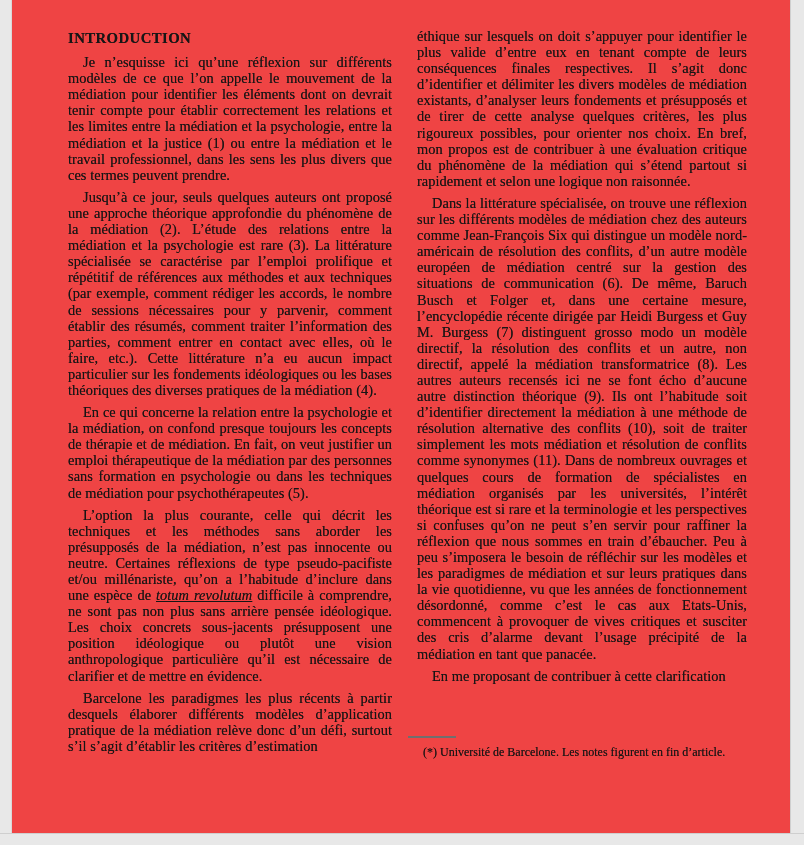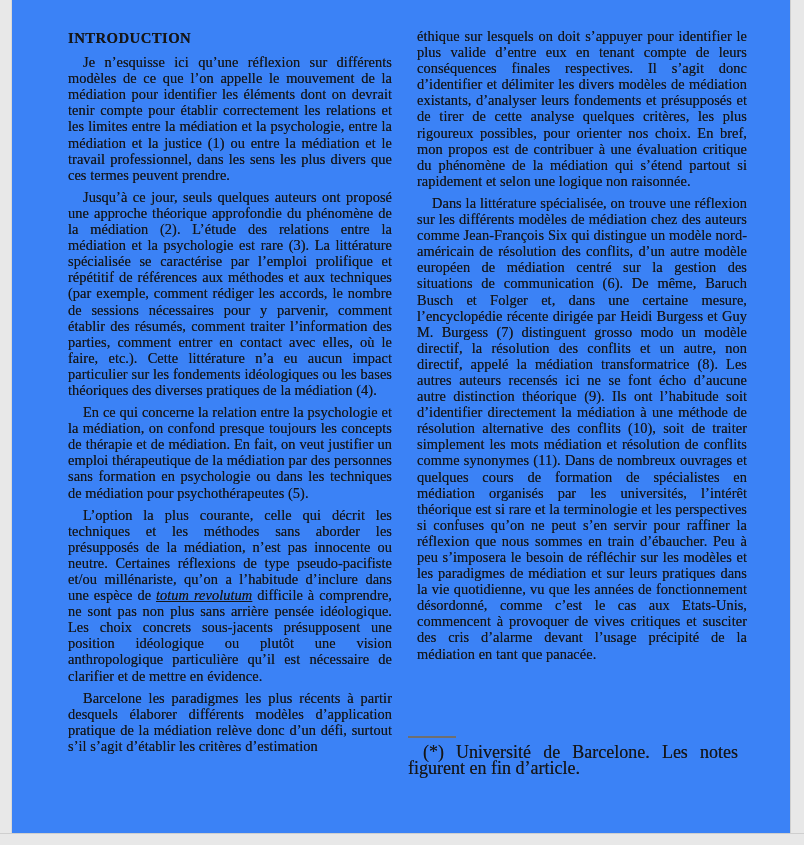--- a/index.html
+++ b/index.html
@@ -4,21 +4,21 @@
 <style>
   html, body {
     margin: 0;
     padding: 0;
     background: #ffffff;
   }
   #page {
     position: relative;
     width: 804px;
     height: 845px;
-    background: #3b82f6;
+    background: #ef4444;
     overflow: hidden;
     font-family: "Liberation Serif", "DejaVu Serif", serif;
     color: #161616;
   }
   
   .scan-band { position: absolute; background: #e8e8e8; }
   .scan-band.left   { left: 0; top: 0; width: 11px; height: 845px; border-right: 1px solid #d9d9d9; }
   .scan-band.right  { left: 790px; top: 0; width: 14px; height: 845px; border-left: 1px solid #cfcfcf; }
   .scan-band.bottom { left: 0; top: 833px; width: 804px; height: 12px; border-top: 1px solid #cfcfcf; }
 
@@ -43,21 +43,21 @@
   p.para { margin: 0; padding: 0; }
   p.para + p.para { margin-top: 6px; }
   p.para.indent { text-indent: 15px; }
   .italic { font-style: italic; text-decoration: underline; }
 
   .footnote {
     position: absolute;
     left: 408px;
     top: 736px;
     width: 330px;
-    font-size: 18px;
+    font-size: 12px;
     line-height: 16px;
     text-align: justify;
     text-shadow: 0 0 0.45px rgba(10,10,10,0.6);
   }
   .footnote-rule {
     width: 48px;
     height: 2px;
     background: #6f6f6f;
     margin: 0 0 6px 0;
   }
@@ -80,20 +80,21 @@
         <p class="para indent"><span>En ce qui concerne la relation entre la psychologie et la médiation, on confond presque toujours les concepts de thérapie et de médiation. En fait, on veut justifier un emploi thérapeutique de la médiation par des personnes sans formation en psychologie ou dans les techniques de médiation pour psychothérapeutes (5).</span></p>
         <p class="para indent"><span>L’option la plus courante, celle qui décrit les techniques et les méthodes sans aborder les présupposés de la médiation, n’est pas innocente ou neutre. Certaines réflexions de type pseudo-pacifiste et/ou millénariste, qu’on a l’habitude d’inclure dans une espèce de </span><span class="italic">totum revolutum</span><span> difficile à comprendre, ne sont pas non plus sans arrière pensée idéologique. Les choix concrets sous-jacents présupposent une position idéologique ou plutôt une vision anthropologique particulière qu’il est nécessaire de clarifier et de mettre en évidence.</span></p>
         <p class="para indent"><span>Barcelone les paradigmes les plus récents à partir desquels élaborer différents modèles d’application pratique de la médiation relève donc d’un défi, surtout s’il s’agit d’établir les critères d’estimation</span></p>
       </div>
   </div>
 
   <div class="column col-right">
     <div>
         <p class="para"><span>éthique sur lesquels on doit s’appuyer pour identifier le plus valide d’entre eux en tenant compte de leurs conséquences finales respectives. Il s’agit donc d’identifier et délimiter les divers modèles de médiation existants, d’analyser leurs fondements et présupposés et de tirer de cette analyse quelques critères, les plus rigoureux possibles, pour orienter nos choix. En bref, mon propos est de contribuer à une évaluation critique du phénomène de la médiation qui s’étend partout si rapidement et selon une logique non raisonnée.</span></p>
         <p class="para indent"><span>Dans la littérature spécialisée, on trouve une réflexion sur les différents modèles de médiation chez des auteurs comme Jean-François Six qui distingue un modèle nord-américain de résolution des conflits, d’un autre modèle européen de médiation centré sur la gestion des situations de communication (6). De même, Baruch Busch et Folger et, dans une certaine mesure, l’encyclopédie récente dirigée par Heidi Burgess et Guy M. Burgess (7) distinguent grosso modo un modèle directif, la résolution des conflits et un autre, non directif, appelé la médiation transformatrice (8). Les autres auteurs recensés ici ne se font écho d’aucune autre distinction théorique (9). Ils ont l’habitude soit d’identifier directement la médiation à une méthode de résolution alternative des conflits (10), soit de traiter simplement les mots médiation et résolution de conflits comme synonymes (11). Dans de nombreux ouvrages et quelques cours de formation de spécialistes en médiation organisés par les universités, l’intérêt théorique est si rare et la terminologie et les perspectives si confuses qu’on ne peut s’en servir pour raffiner la réflexion que nous sommes en train d’ébaucher. Peu à peu s’imposera le besoin de réfléchir sur les modèles et les paradigmes de médiation et sur leurs pratiques dans la vie quotidienne, vu que les années de fonctionnement désordonné, comme c’est le cas aux Etats-Unis, commencent à provoquer de vives critiques et susciter des cris d’alarme devant l’usage précipité de la médiation en tant que panacée.</span></p>
+        <p class="para indent"><span>En me proposant de contribuer à cette clarification</span></p>
       </div>
   </div>
 
   <div class="footnote">
     <div class="footnote-rule"></div>
     <p class="footnote-text">(*) Université de Barcelone. Les notes figurent en fin d’article.</p>
   </div>
 
 </div>
 

